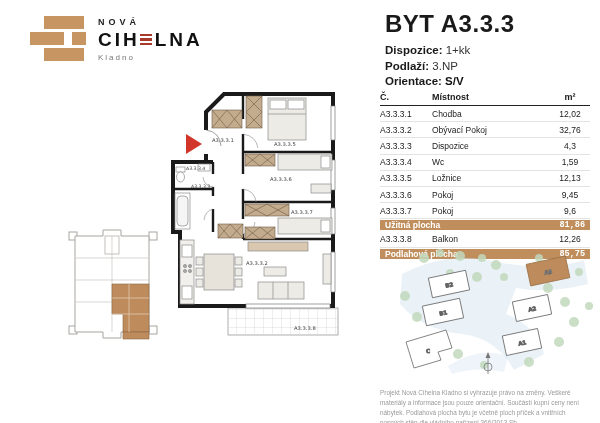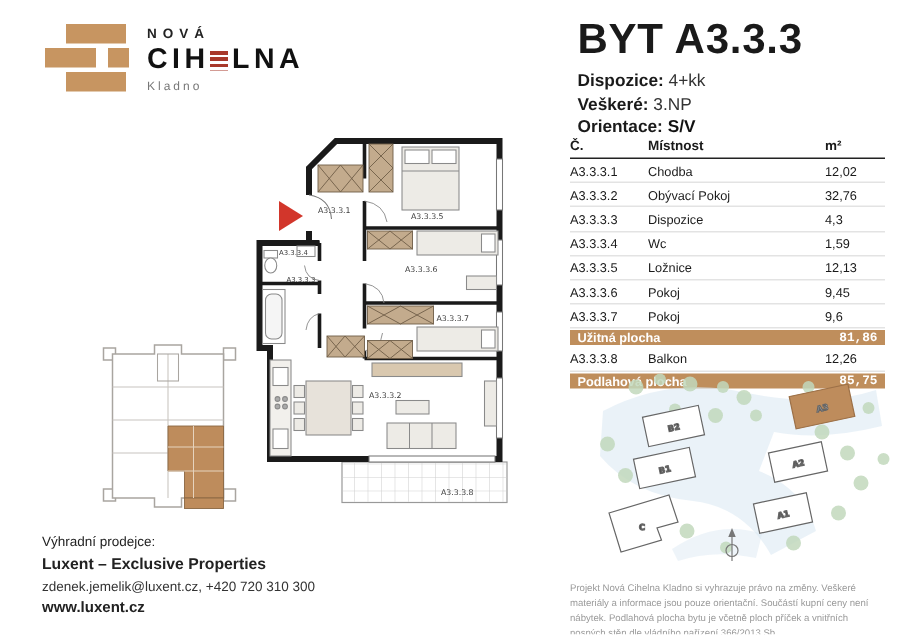--- a/index.html
+++ b/index.html
@@ -15,32 +15,32 @@
   .b3{left:42px;top:16px;width:14px;height:13px;}
   .b4{left:14px;top:32px;width:40px;height:13px;}
   #logo-text .nova{font-size:9px;font-weight:700;letter-spacing:4px;color:#222;}
   #logo-text .cihelna{font-size:19px;font-weight:800;letter-spacing:3px;color:#111;margin-top:2px;display:flex;align-items:center;justify-content:flex-end;}
   #logo-text .e-bars{display:inline-block;width:12px;height:13px;margin:0 3px 0 0;
      background:repeating-linear-gradient(to bottom,#a8392b 0 2.4px,transparent 2.4px 4.3px);}
   #logo-text .kladno{font-size:8px;letter-spacing:2px;color:#777;margin-top:2px;}
 
   
   #unit-head{position:absolute;left:385px;top:10px;width:205px;}
-  #unit-title{font-size:28px;font-weight:800;letter-spacing:.5px;}
+  #unit-title{font-size:24px;font-weight:800;letter-spacing:.5px;}
   .detail-line{font-size:11.5px;margin-top:3.5px;}
   .detail-line b{font-weight:800;}
   .detail-line .val{font-weight:400;color:#333;}
   .detail-line .val.bold{font-weight:800;color:#111;}
 
   
   #room-table{position:absolute;left:380px;top:90px;width:210px;font-size:8.5px;}
   .trow{display:flex;align-items:center;border-bottom:1px solid #e3e3e3;padding:2.6px 0;}
   .trow .c-no{width:52px;}
   .trow .c-room{flex:1;}
-  .trow .c-area{width:40px;text-align:left;}
+  .trow .c-area{width:40px;text-align:center;}
   #thead{font-weight:800;border-bottom:1.4px solid #222;font-size:9px;padding:2px 0 3px;}
   .hl-row{display:flex;align-items:center;background:#bf8e5c;color:#fff;font-weight:800;
           padding:0 5px;margin:1px 0;font-size:8.5px;}
   .hl-row .hl-label{flex:1;}
   .hl-row .hl-val{text-align:right;font-family:Liberation Mono, monospace;}
 
   
   #floorplan{position:absolute;left:128px;top:84px;width:212px;height:252px;}
   #building-overview{position:absolute;left:63px;top:228px;width:100px;height:112px;}
   svg text{font-family:"DejaVu Sans",sans-serif;}
@@ -82,23 +82,23 @@
         </div>
       <div class="kladno">Kladno</div>
     </div>
   </div>
 
   <div id="unit-head">
     <div id="unit-title">BYT A3.3.3</div>
     <div style="margin-top:6px;">
       <div class="detail-line">
         <b>Dispozice:</b>
-        <span class="val">4+kk</span></div>
+        <span class="val">1+kk</span></div>
       <div class="detail-line">
-        <b>Veškeré:</b>
+        <b>Podlaží:</b>
         <span class="val">3.NP</span></div>
       <div class="detail-line">
         <b>Orientace:</b>
         <span class="val bold">S/V</span></div>
     </div>
   </div>
 
   <div id="room-table">
     <div class="trow" id="thead">
       <span class="c-no">Č.</span>
@@ -367,23 +367,17 @@
           </g>
     </g>
     <g stroke="#777" stroke-width="0.8" fill="none">
       <line x1="100" y1="108" x2="100" y2="128"></line>
       <circle cx="100" cy="121" r="4"></circle>
       <polygon points="100,106 97.5,112 102.5,112" fill="#777" stroke="none"></polygon>
     </g>
   </svg>
   </div>
 
-  <div id="seller">
-    <div class="head">Výhradní prodejce:</div>
-    <div class="name">Luxent – Exclusive Properties</div>
-    <div class="contact">zdenek.jemelik@luxent.cz, +420 720 310 300</div>
-    <div class="web">www.luxent.cz</div>
-  </div>
 
 
   <div id="disclaimer">Projekt Nová Cihelna Kladno si vyhrazuje právo na změny. Veškeré materiály a informace jsou pouze orientační. Součástí kupní ceny není nábytek. Podlahová plocha bytu je včetně ploch příček a vnitřních nosných stěn dle vládního nařízení 366/2013 Sb.</div>
 
 </div>
 
 </body></html>

